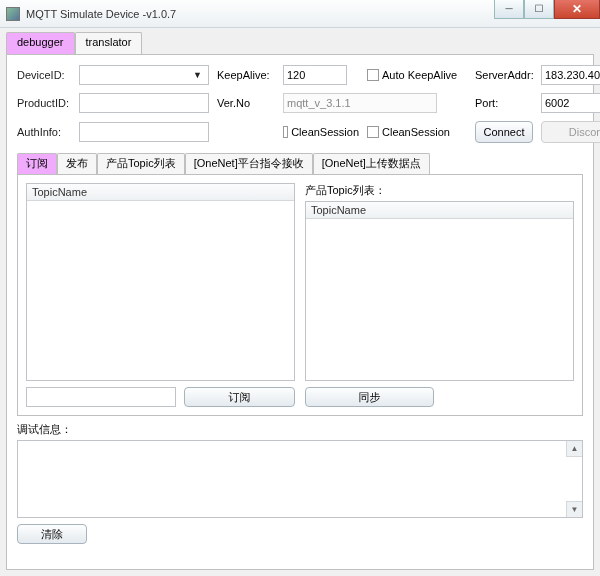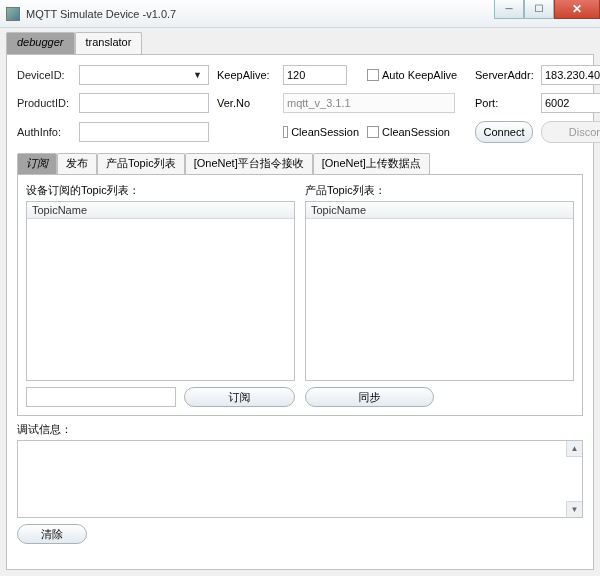--- a/index.html
+++ b/index.html
@@ -9,34 +9,34 @@
 .titlebar .title { color: #333; }
 .win-controls { position: absolute; right: 0; top: 0; display: flex; }
 .win-btn { width: 30px; height: 19px; border: 1px solid #8aa; border-top:none; display:flex; align-items:center; justify-content:center; background:#e8edf1; }
 .win-btn.min, .win-btn.max { background: linear-gradient(#f9fcfd,#dbe6ed); border-color:#9bb; }
 .win-btn.close { width: 46px; background: linear-gradient(#e47365,#c9462f); border-color:#9c3b2d; color:#fff; font-size:13px; }
 .win-btn .glyph { font-size:10px; color:#444; line-height:1; }
 .win-btn.close .glyph { color:#fff; font-weight:bold; font-size:12px; }
 .client { position:absolute; top:28px; left:0; right:0; bottom:0; background:#f0f0f0; padding:4px 6px 6px 6px; }
 .outer-tabs { height:22px; display:flex; }
 .tab { padding:3px 10px; border:1px solid #bfbfbf; background:#f6f6f6; border-bottom:none; border-radius:2px 2px 0 0; margin-right:0; }
-.tab.active { background:#a3a3a3; position:relative; z-index:2;font-style:italic; }
+.tab.active { background:#f0abfc; position:relative; z-index:2; }
 .outer-panel { border:1px solid #bfbfbf; background:#fff; padding:10px 10px 6px 10px; height:calc(100% - 22px); position:relative; }
 .lbl { width:54px; text-align:left; color:#222; }
 .lbl2 { width:58px; }
 .lbl3 { width:58px; text-align:left; }
 .input { height:20px; border:1px solid #c0c4c8; background:#fff; padding:0 3px; }
 .combo { width:130px; display:flex; align-items:center; justify-content:flex-end; }
 .combo .caret { font-size:9px; color:#222; padding-right:3px; }
 .fld-m { width:64px; }
 .fld-l { width:118px; }
 .fld-ver { width:86px; color:#888; background:#fbfbfb; border:1px solid #d0d0d0;}
 .chk { width:12px; height:12px; border:1px solid #999; background:#fff; display:inline-block; vertical-align:middle; }
 .chk-lbl { margin-left:3px; }
-.btn { height:22px; border:1px solid #a8b4bd; background:linear-gradient(#fdfefe,#e4eaef); padding:0 10px; border-radius:10px; display:inline-flex; align-items:center; justify-content:center; }
+.btn { height:22px; border:1px solid #a8b4bd; background:linear-gradient(#fdfefe,#e4eaef); padding:0 10px; border-radius:4px; display:inline-flex; align-items:center; justify-content:center; }
 .btn.disabled { color:#9a9a9a; border-color:#cfcfcf; background:#f3f3f3; }
 .inner-tabs-wrap { margin-top:10px; }
 .inner-tabs { display:flex; height:21px; }
 .inner-tabs .tab { font-size:11px; padding:2px 8px; }
 .inner-panel { border:1px solid #bfbfbf; background:#fff; height:242px; padding:8px 8px; }
 .cols { display:flex; gap:10px; height:100%; }
 .col { flex:1; display:flex; flex-direction:column; }
 .col .col-lbl { margin-bottom:3px; }
 .listbox { flex:1; border:1px solid #c0c4c8; background:#fff; }
 .list-header { background:linear-gradient(#fbfcfd,#eef1f3); border-bottom:1px solid #d4d8db; padding:2px 5px; color:#333; }
@@ -89,21 +89,21 @@
       <div class="chkwrap">
           <span class="chk"></span>
           <span class="chk-lbl">Auto KeepAlive</span>
         </div>
       <div class="lbl3">ServerAddr:</div>
       <input class="input fld-l" value="183.230.40.39" style="">
 
       <div class="lbl">ProductID:</div>
       <input class="input" style="width: 130px;" value="">
       <div class="lbl2">Ver.No</div>
-      <input class="input fld-ver" readonly="" style="grid-column: 4 / span 2; width: 172px;" value="mqtt_v_3.1.1">
+      <input class="input fld-ver" readonly="" style="grid-column: 4 / span 2; width: 154px;" value="mqtt_v_3.1.1">
       <div class="lbl3">Port:</div>
       <input class="input fld-l" value="6002" style="">
 
       <div class="lbl">AuthInfo:</div>
       <input class="input" style="width: 130px;" value="">
       <div></div>
       <div class="chkwrap">
           <span class="chk"></span>
           <span class="chk-lbl">CleanSession</span>
         </div>
@@ -119,21 +119,20 @@
       <div class="inner-tabs">
         <div class="tab active">订阅</div>
         <div class="tab">发布</div>
         <div class="tab">产品Topic列表</div>
         <div class="tab">[OneNet]平台指令接收</div>
         <div class="tab">[OneNet]上传数据点</div>
       </div>
       <div class="inner-panel">
         <div class="cols">
           <div class="col">
-            <div class="col-lbl">设备订阅的Topic列表：</div>
             <div class="listbox">
               <div class="list-header">TopicName</div>
             </div>
             <div class="col-actions">
               <input class="input" style="">
               <div class="btn">订阅</div>
             </div>
           </div>
           <div class="col">
             <div class="col-lbl">产品Topic列表：</div>

